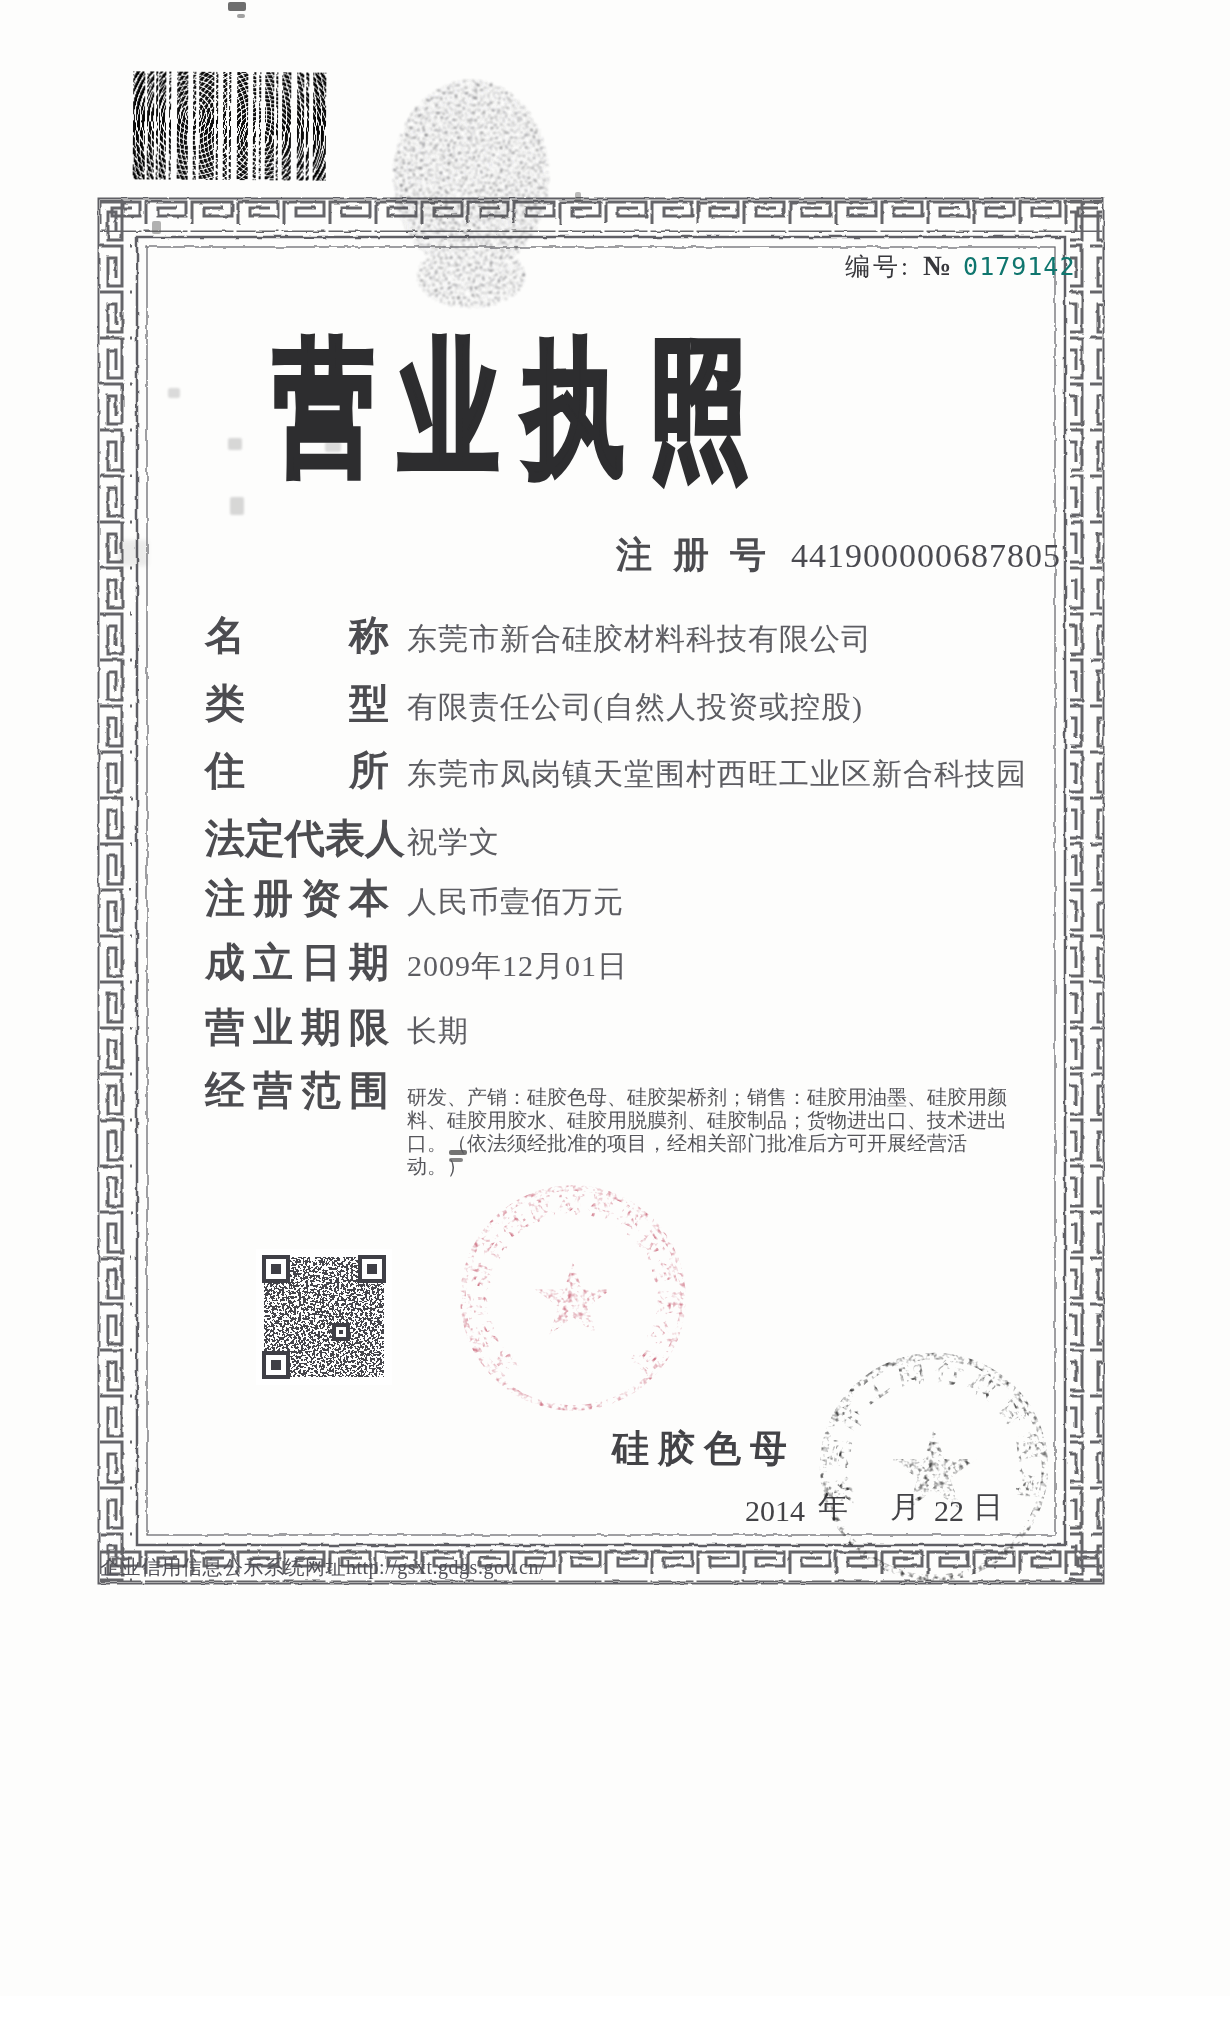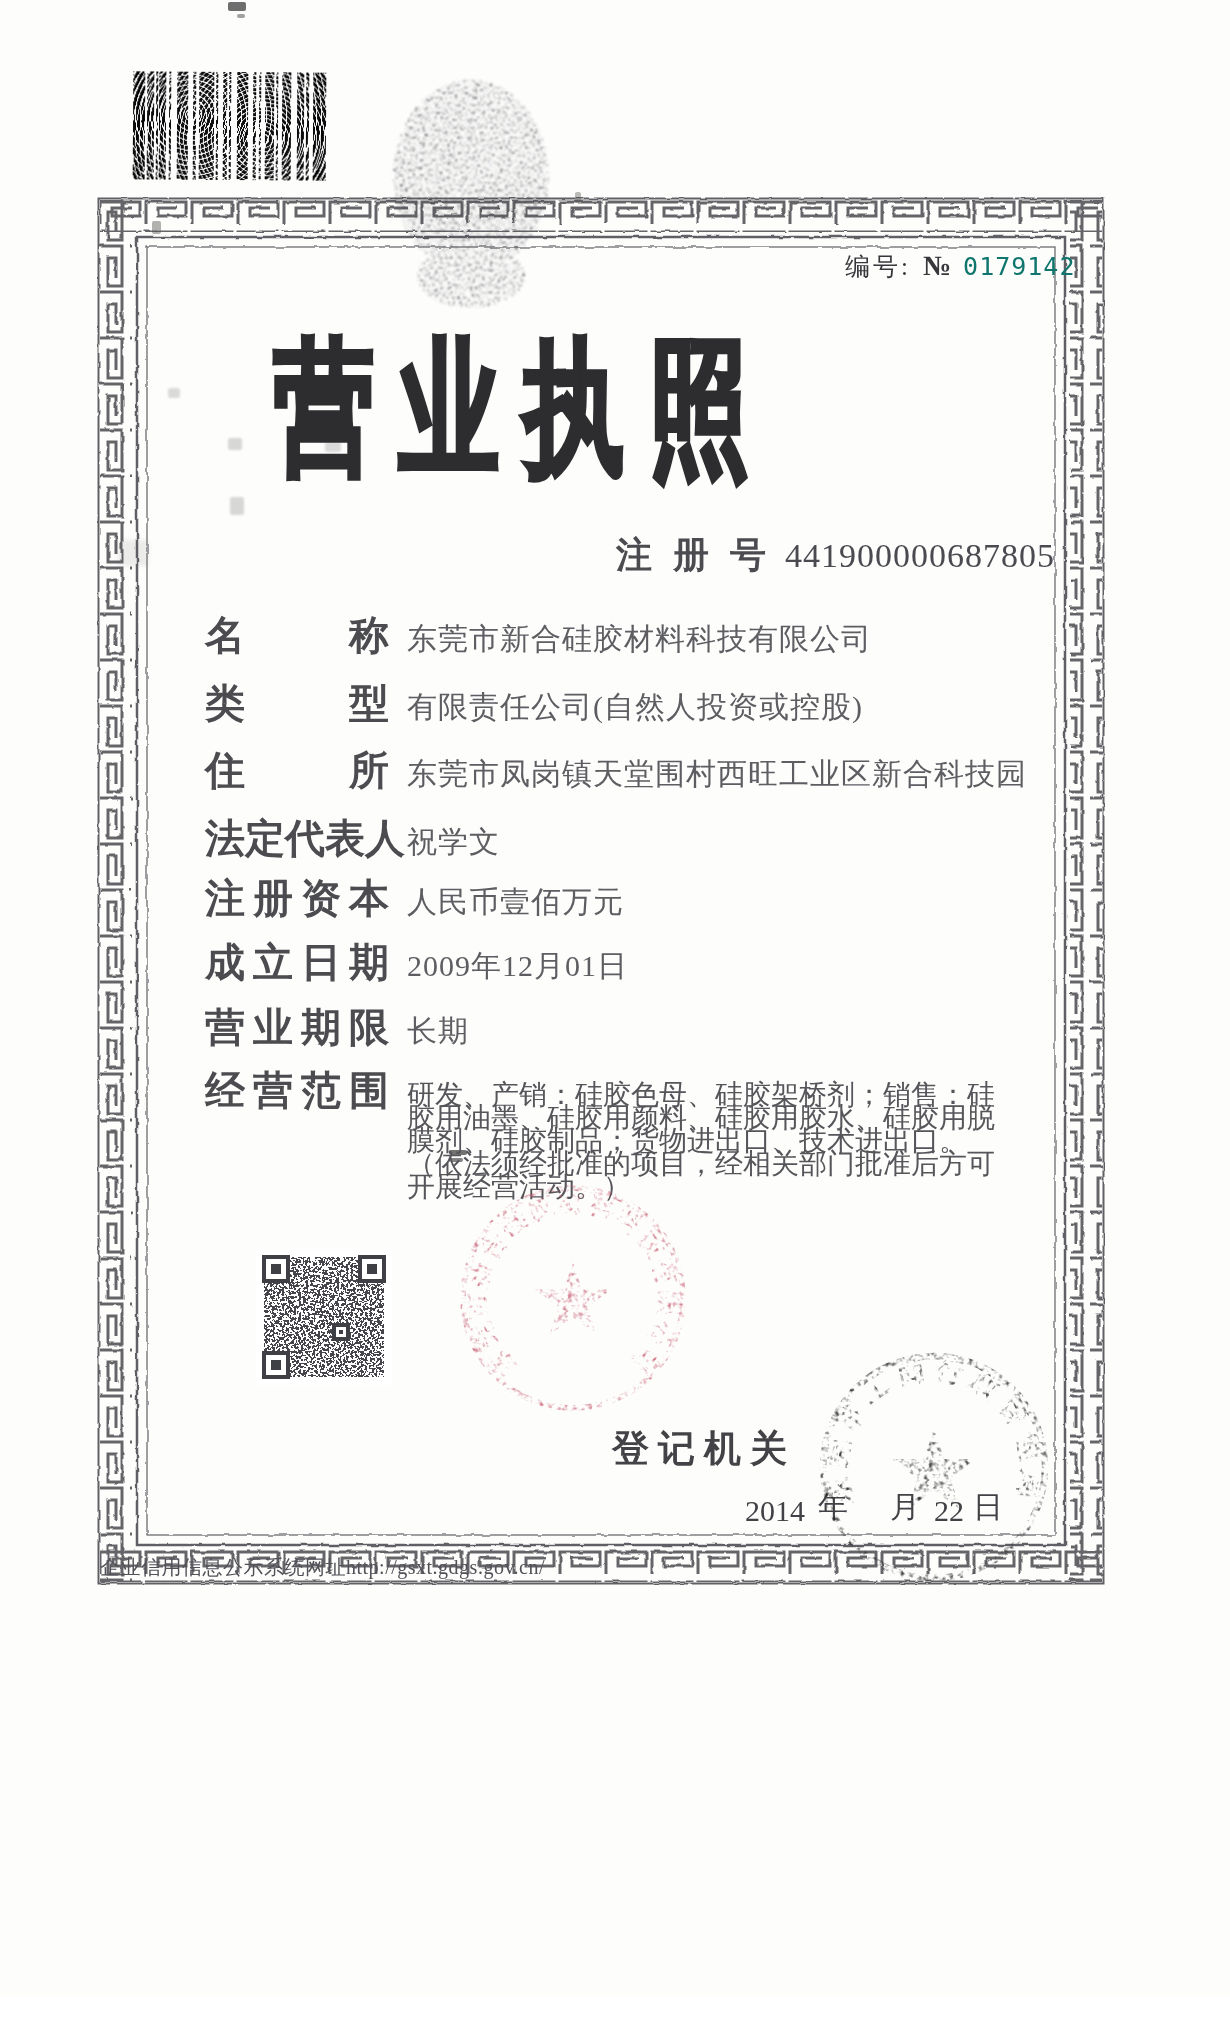--- a/index.html
+++ b/index.html
@@ -33,28 +33,28 @@
   .serial-number{font-family:"DejaVu Sans Mono", monospace;font-size:25px;margin-left:12px;letter-spacing:1px;color:#0f766e;}
 
   
   .doc-title{position:absolute;left:274px;top:338px;z-index:3;font-size:100px;line-height:100px;
     font-weight:bold;color:#2d2d2f;-webkit-text-stroke:3.5px #2d2d2f;letter-spacing:25px;white-space:nowrap;
     transform:scaleY(1.45);transform-origin:0 0;text-shadow:0 0 2px rgba(45,45,47,.55);}
 
   
   .regno{position:absolute;left:616px;top:531px;z-index:3;display:flex;align-items:baseline;}
   .regno-label{width:150px;display:flex;justify-content:space-between;font-size:36px;color:#4c4c50;font-weight:600;}
-  .regno-value{margin-left:19px;font-size:34px;letter-spacing:1px;color:#4a4a50;}
+  .regno-value{margin-left:25px;font-size:34px;letter-spacing:1px;color:#4a4a50;}
 
   
   .row{position:absolute;left:205px;width:835px;display:flex;align-items:baseline;z-index:3;}
   .row-label{width:184px;display:flex;justify-content:space-between;font-size:40px;line-height:46px;
     font-weight:700;color:#4c4c50;flex:none;}
   .row-value{margin-left:18px;font-size:30px;color:#5d5d62;letter-spacing:1px;}
-  .scope .row-value{font-size:28px;line-height:23px;width:606px;letter-spacing:0;color:#55555a;}
+  .scope .row-value{font-size:20px;line-height:23px;width:606px;letter-spacing:0;color:#55555a;}
 
   
   .company-seal{position:absolute;left:453px;top:1178px;z-index:5;}
   .registry-stamp{position:absolute;left:814px;top:1347px;z-index:5;}
   .registry-label{position:absolute;left:612px;top:1424px;z-index:3;font-size:37px;font-weight:700;
     letter-spacing:9px;color:#434347;}
   .date-line{position:absolute;left:745px;top:1487px;z-index:3;font-size:30px;color:#424246;display:flex;align-items:flex-end;}
   .date-line .u{margin-left:13px;}
   .date-month{display:inline-block;width:42px;text-align:center;}
   .date-day{margin-left:14px;}
@@ -246,21 +246,21 @@
     <g filter="url(#stampTex)" opacity="0.82">
       <circle cx="120" cy="120" r="110" fill="none" stroke="#c4556b" stroke-width="5.5"></circle>
       <path transform="translate(120,124)" fill="#c4556b" d="M0,-40 L9,-12.4 L38,-12.4 L14.6,4.7 L23.5,32.4 L0,15.3 L-23.5,32.4 L-14.6,4.7 L-38,-12.4 L-9,-12.4 Z"></path>
       <path id="sealArcRed" d="M76.5 195.3 A87 87 0 1 1 163.5 195.3" fill="none"></path>
       <text font-size="26" letter-spacing="2.5" fill="#c4556b" font-weight="bold" font-family="Liberation Serif, serif">
         <textPath href="#sealArcRed" startOffset="50%" text-anchor="middle">东莞市新合硅胶材料科技有限公司</textPath>
       </text>
     </g>
   </svg>
 
-  <div class="registry-label">登记机关</div>
+  <div class="registry-label">硅胶色母</div>
   <div class="date-line">
     <span>2014</span>
     <span class="u">年</span>
     <span class="date-month"></span>
     <span>月</span>
     <span class="date-day">22</span>
     <span class="date-sub">日</span>
   </div>
 
   <svg class="registry-stamp" width="240" height="240" viewBox="0 0 240 240">

